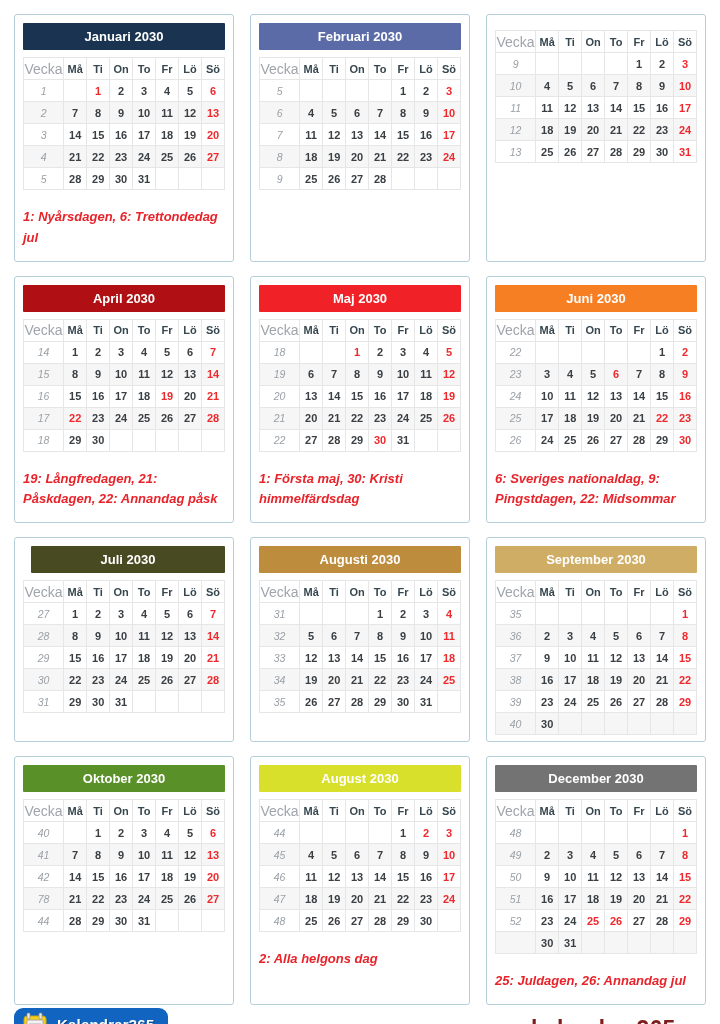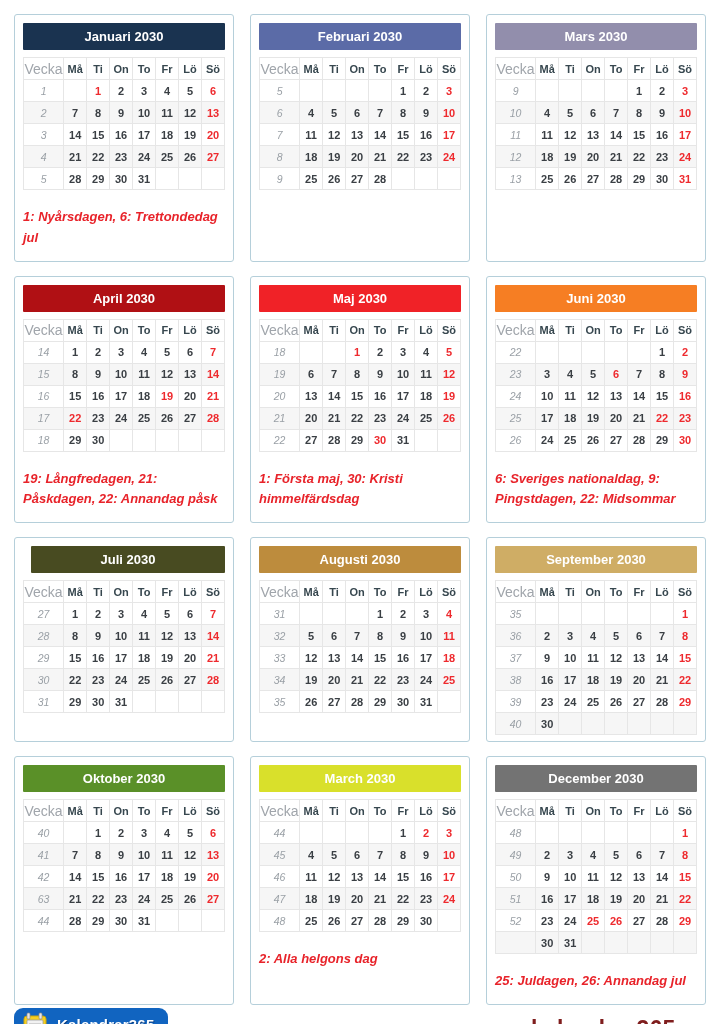--- a/index.html
+++ b/index.html
@@ -260,21 +260,20 @@
             <td class="day"></td>
             <td class="day"></td>
             <td class="day"></td>
           </tr>
         </tbody>
     </table>
 
   </div>
 
   <div class="month-card">
-    <div class="month-header" style="background: rgb(146, 142, 172);">Mars 2030</div>
     <table class="cal">
       <colgroup>
           <col class="wcol">
           <col>
           <col>
           <col>
           <col>
           <col>
           <col>
           <col>
@@ -893,21 +892,21 @@
             <td class="week">42</td>
             <td class="day">14</td>
             <td class="day">15</td>
             <td class="day">16</td>
             <td class="day">17</td>
             <td class="day">18</td>
             <td class="day">19</td>
             <td class="day red">20</td>
           </tr>
           <tr>
-            <td class="week">63</td>
+            <td class="week">78</td>
             <td class="day">21</td>
             <td class="day">22</td>
             <td class="day">23</td>
             <td class="day">24</td>
             <td class="day">25</td>
             <td class="day">26</td>
             <td class="day red">27</td>
           </tr>
           <tr>
             <td class="week">44</td>
@@ -918,21 +917,21 @@
             <td class="day"></td>
             <td class="day"></td>
             <td class="day"></td>
           </tr>
         </tbody>
     </table>
 
   </div>
 
   <div class="month-card">
-    <div class="month-header" style="background: rgb(217, 224, 43);">March 2030</div>
+    <div class="month-header" style="background: rgb(217, 224, 43);">August 2030</div>
     <table class="cal">
       <colgroup>
           <col class="wcol">
           <col>
           <col>
           <col>
           <col>
           <col>
           <col>
           <col>

